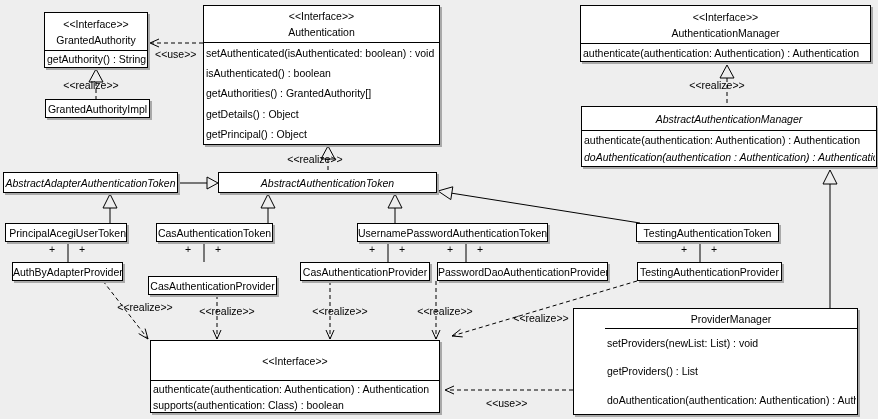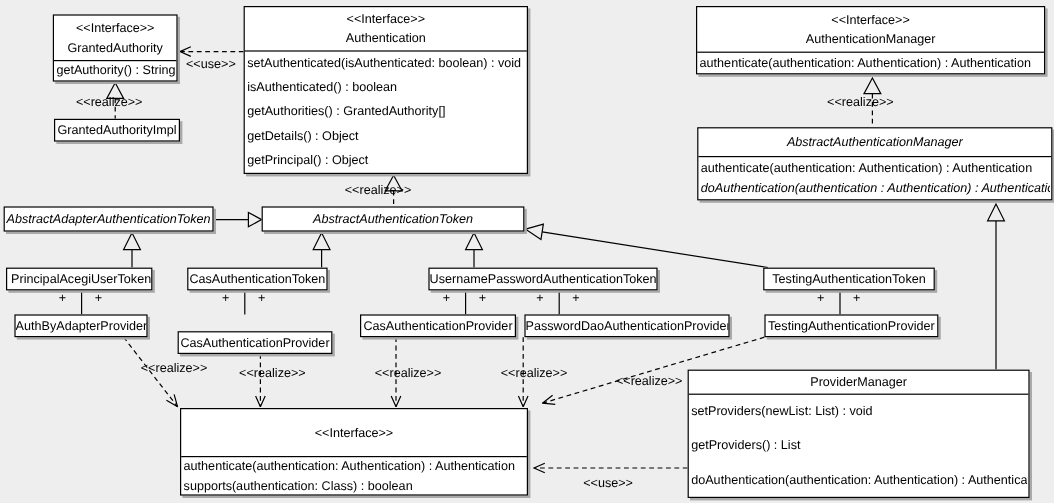--- a/index.html
+++ b/index.html
@@ -220,21 +220,21 @@
 <div class="uml-class" style="left:150px;top:340px;width:290px;height:73px;">
   <div class="hdr sep" style="height:40px;">
     <div>&lt;&lt;Interface&gt;&gt;</div>
   </div>
   <div class="methods">
     <div class="m">authenticate(authentication: Authentication) : Authentication</div>
     <div class="m">supports(authentication: Class) : boolean</div>
   </div>
 </div>
 
-<div class="uml-class" style="left:573px;top:308px;width:285px;height:107px;">
+<div class="uml-class" style="left:573px;top:308px;width:285px;height:107px;padding-left:31px;">
   <div class="hdr sep" style="height:20px;">ProviderManager</div>
   <div class="methods">
     <div class="m">setProviders(newList: List) : void</div>
     <div class="m">getProviders() : List</div>
     <div class="m">doAuthentication(authentication: Authentication) : Authentication</div>
   </div>
 </div>
 
 <div class="lbl" style="left:155px;top:49px;width:40px;">&lt;&lt;use&gt;&gt;</div>
 <div class="lbl" style="left:60px;top:80px;width:62px;">&lt;&lt;realize&gt;&gt;</div>

